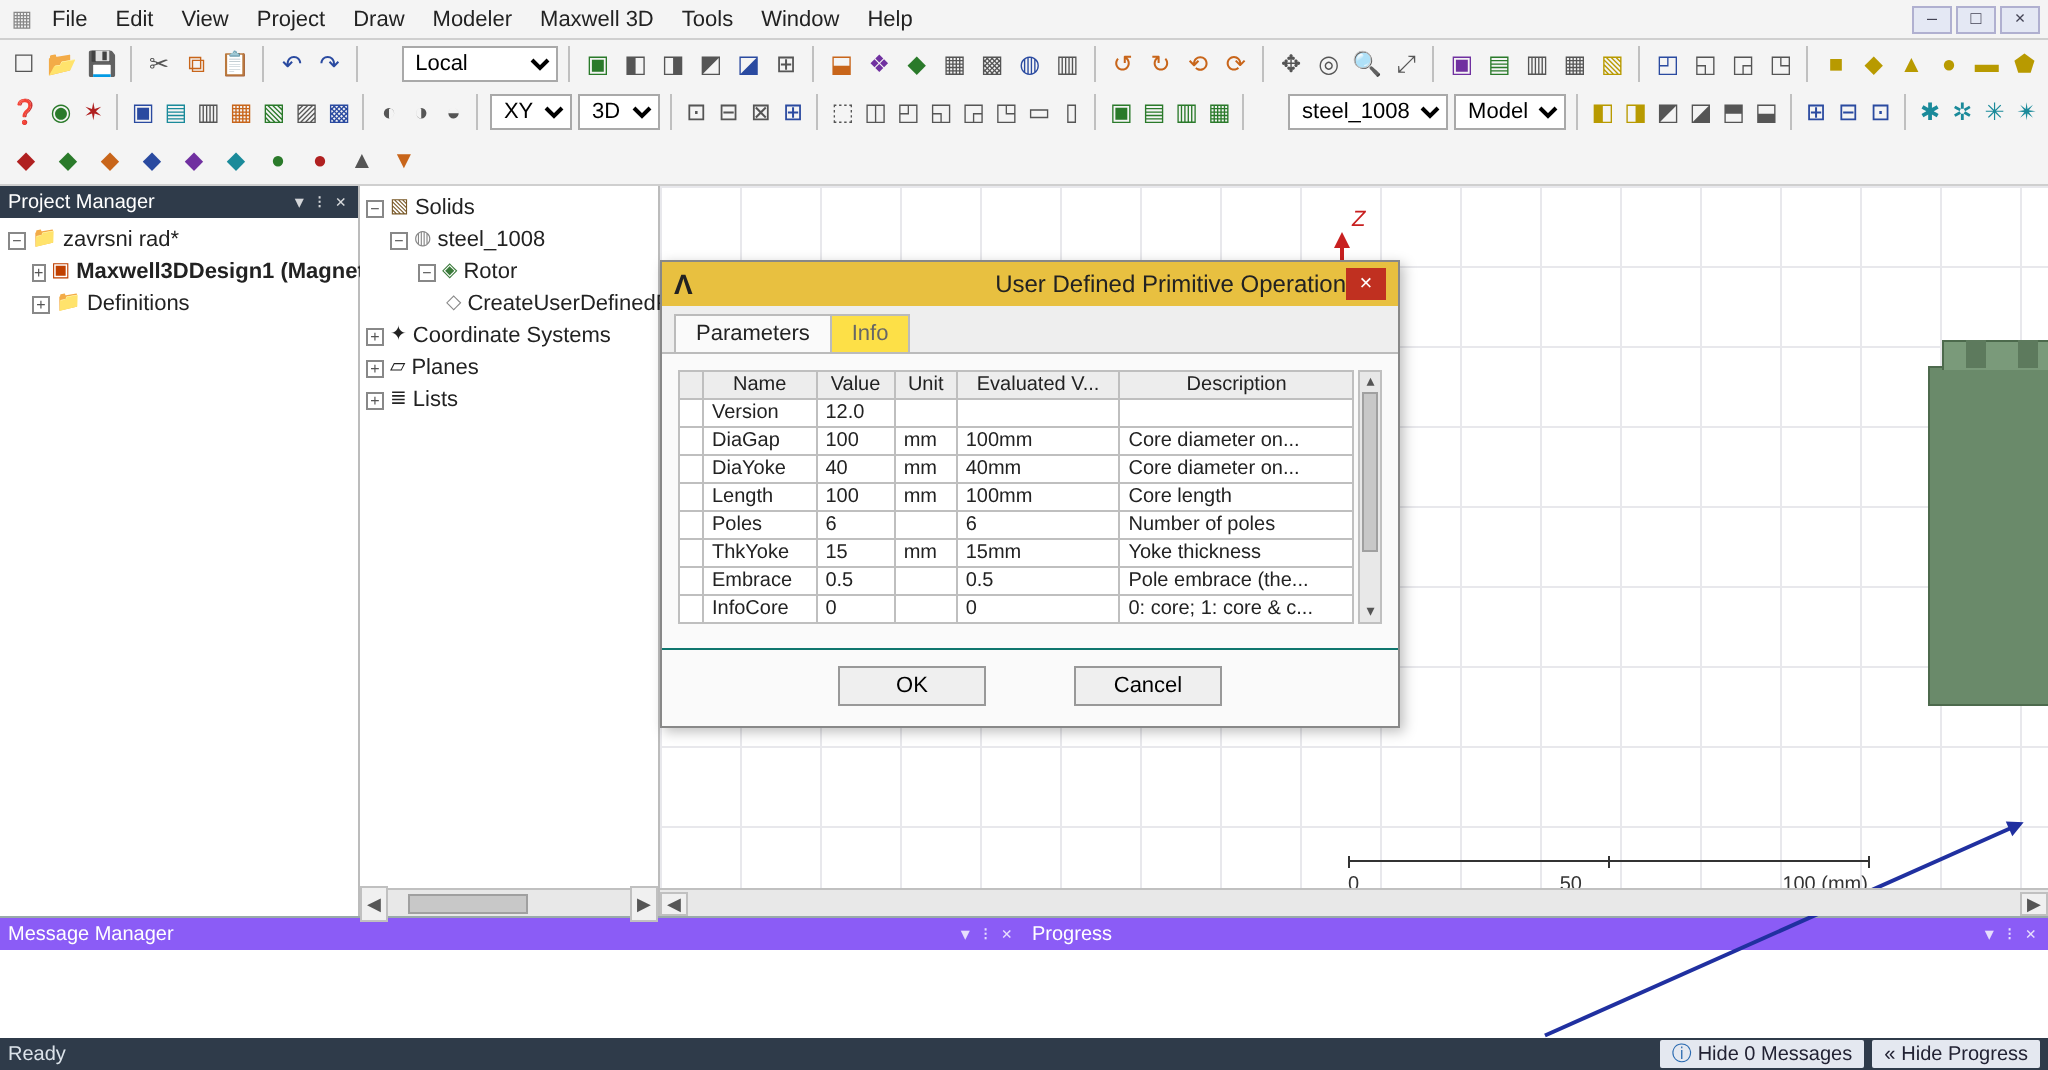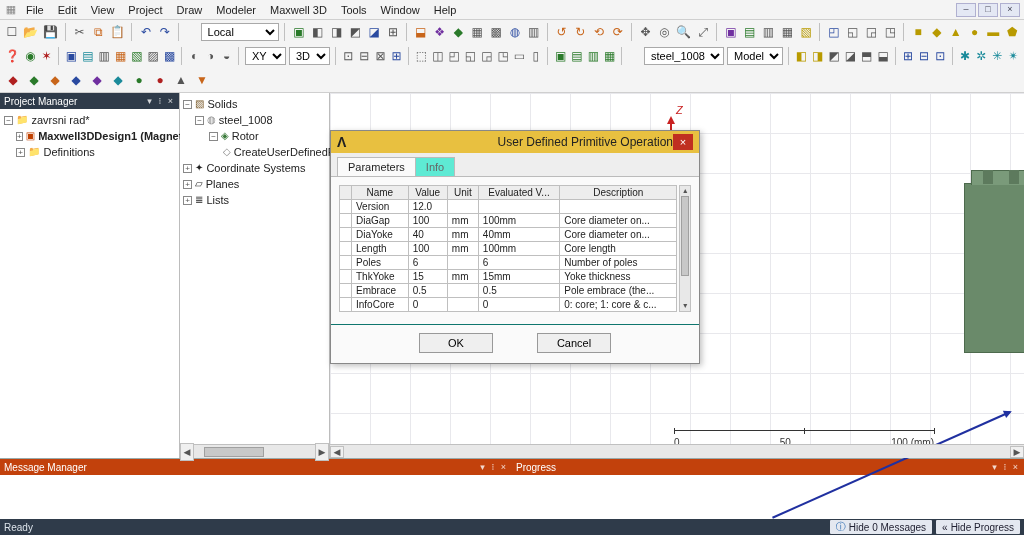--- a/index.html
+++ b/index.html
@@ -99,42 +99,42 @@
   }
   .dlg-title {
     background:#e8c040; color:#222; height:22px;
     display:flex; align-items:center; padding:0 6px; font-size:12px;
   }
   .dlg-title .logo{ font-weight:bold; font-size:14px; margin-right:12px;}
   .dlg-title .ttl{ flex:1; text-align:right;}
   .dlg-close{ width:20px; height:16px; background:#c03020; color:#fff; text-align:center; font-size:11px; line-height:16px;}
   .dlg-tabs { display:flex; border-bottom:1px solid #bbb; background:#eee; padding-top:4px; padding-left:6px;}
   .dlg-tab { padding:3px 10px; font-size:11px; border:1px solid #bbb; border-bottom:none; background:#fafafa; margin-right:-1px;}
-  .dlg-tab.inactive{ background:#5eead4; color:#666;}
+  .dlg-tab.inactive{ background:#fde047; color:#666;}
   .dlg-body{ padding:8px; }
   table.params { width:100%; border-collapse:collapse; font-size:10px;}
   table.params th, table.params td {
     border:1px solid #bfbfbf; padding:1px 4px; background:#fff; height:14px;
     white-space:nowrap; overflow:hidden;
   }
   table.params th { background:#ededed; font-weight:normal; text-align:center;}
   .tablewrap{ display:flex;}
   .vscroll { width:12px; background:#e8e8e8; border:1px solid #c0c0c0; margin-left:2px; position:relative;}
   .vscroll .thumb{ position:absolute; left:1px; right:1px; top:10px; height:80px; background:#c8c8c8; border:1px solid #a0a0a0;}
   .vscroll .arr{ position:absolute; left:0; right:0; height:10px; font-size:8px; text-align:center; color:#555;}
   .hiddenrow{ text-align:right; padding:6px 24px 2px 0; font-size:10px;}
   .hiddenrow input{ margin-right:4px;}
   .dlg-buttons{ display:flex; justify-content:center; gap:44px; padding:8px 0 10px; border-top:1px solid #0f766e; margin-top:4px;}
   .dlg-buttons button{
     width:74px; height:20px; font-size:11px; background:#efefef; border:1px solid #999;
   }
   
   .lowpanes { display:flex; height:75px;}
   .lowpane { flex:1; background:#fff; border-top:1px solid #9aa;}
-  .lowpane .pane-title{ background:#c2410c;}
+  .lowpane .pane-title{ background:#8b5cf6;}
   .lowpane .body{ height:59px;}
   
   .status { position:absolute; left:0; right:0; bottom:0; height:16px;
     background:#2f3b4a; color:#dce3ea; font-size:10px;
     display:flex; align-items:center; padding:0 4px;}
   .status .right{ margin-left:auto; display:flex; gap:4px;}
   .status .pill{ background:#e4e8f0; color:#223; padding:0 6px; height:14px; display:flex; align-items:center; border-radius:1px; gap:3px;}
   
   .hscrollbar{ height:14px; background:#e8e8e8; border-top:1px solid #c0c0c0; display:flex; align-items:center;}
   .hscrollbar .arrb{ width:14px; text-align:center; font-size:9px; color:#555; border:1px solid #c0c0c0; background:#f0f0f0;}

